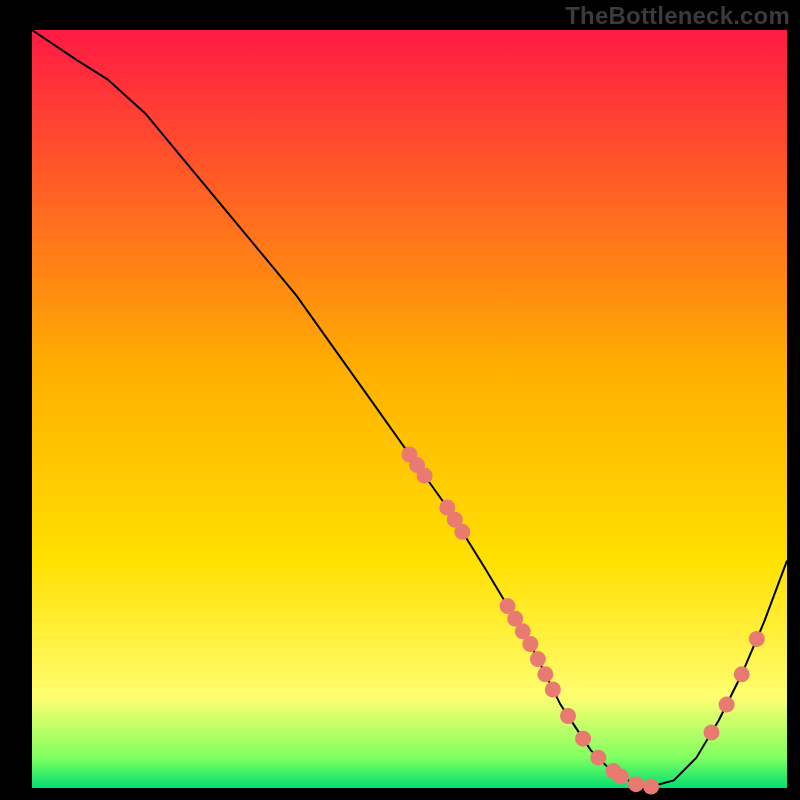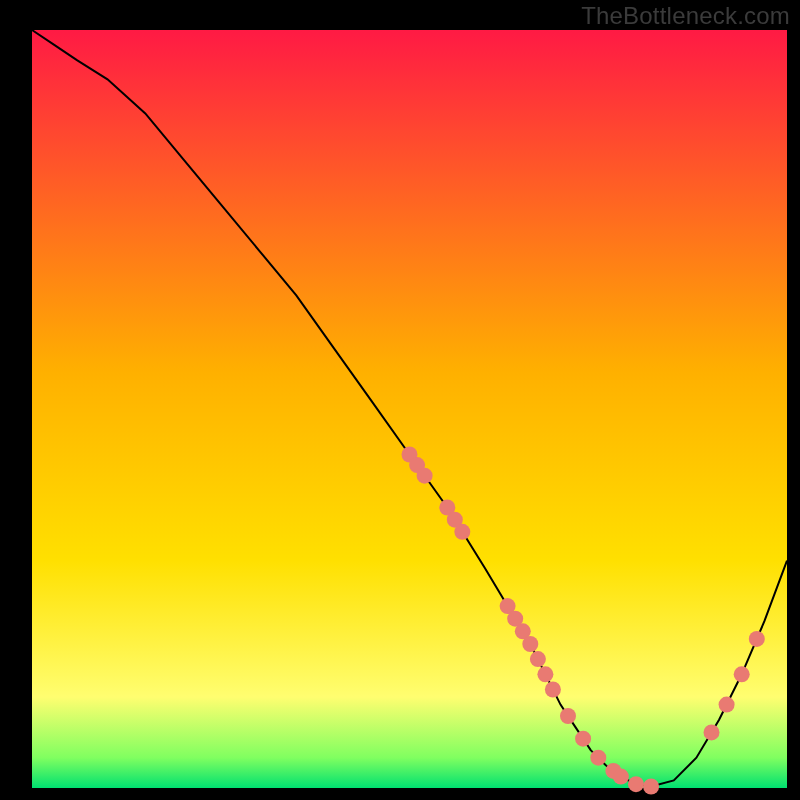--- a/index.html
+++ b/index.html
@@ -16,21 +16,21 @@
     width: 800px;
     height: 800px;
     background: #000000;
   }
   .watermark {
     position: absolute;
     top: 2px;
     right: 10px;
     color: #3b3b3b;
     font-size: 24px;
-    font-weight: normal;
+    font-weight: bold;
     letter-spacing: 0.2px;
     z-index: 10;
   }
   svg {
     position: absolute;
     left: 0;
     top: 0;
   }
 </style>
 </head>

